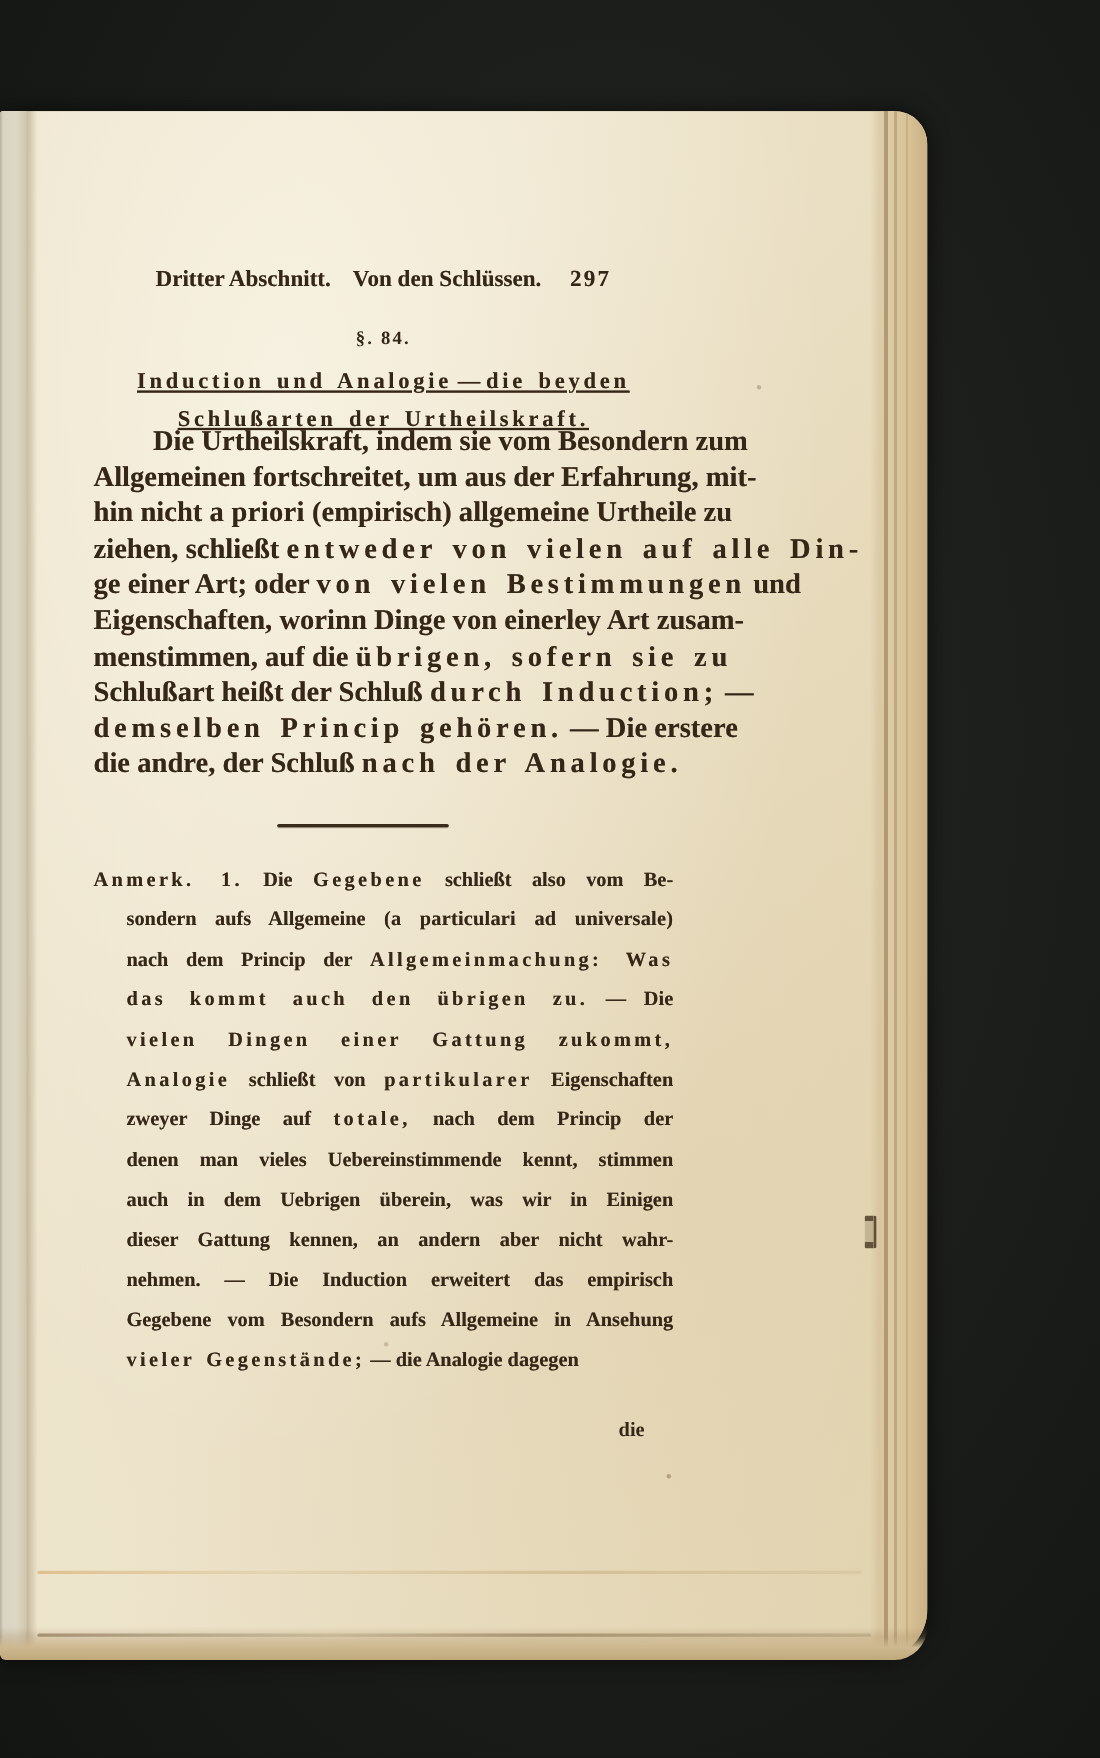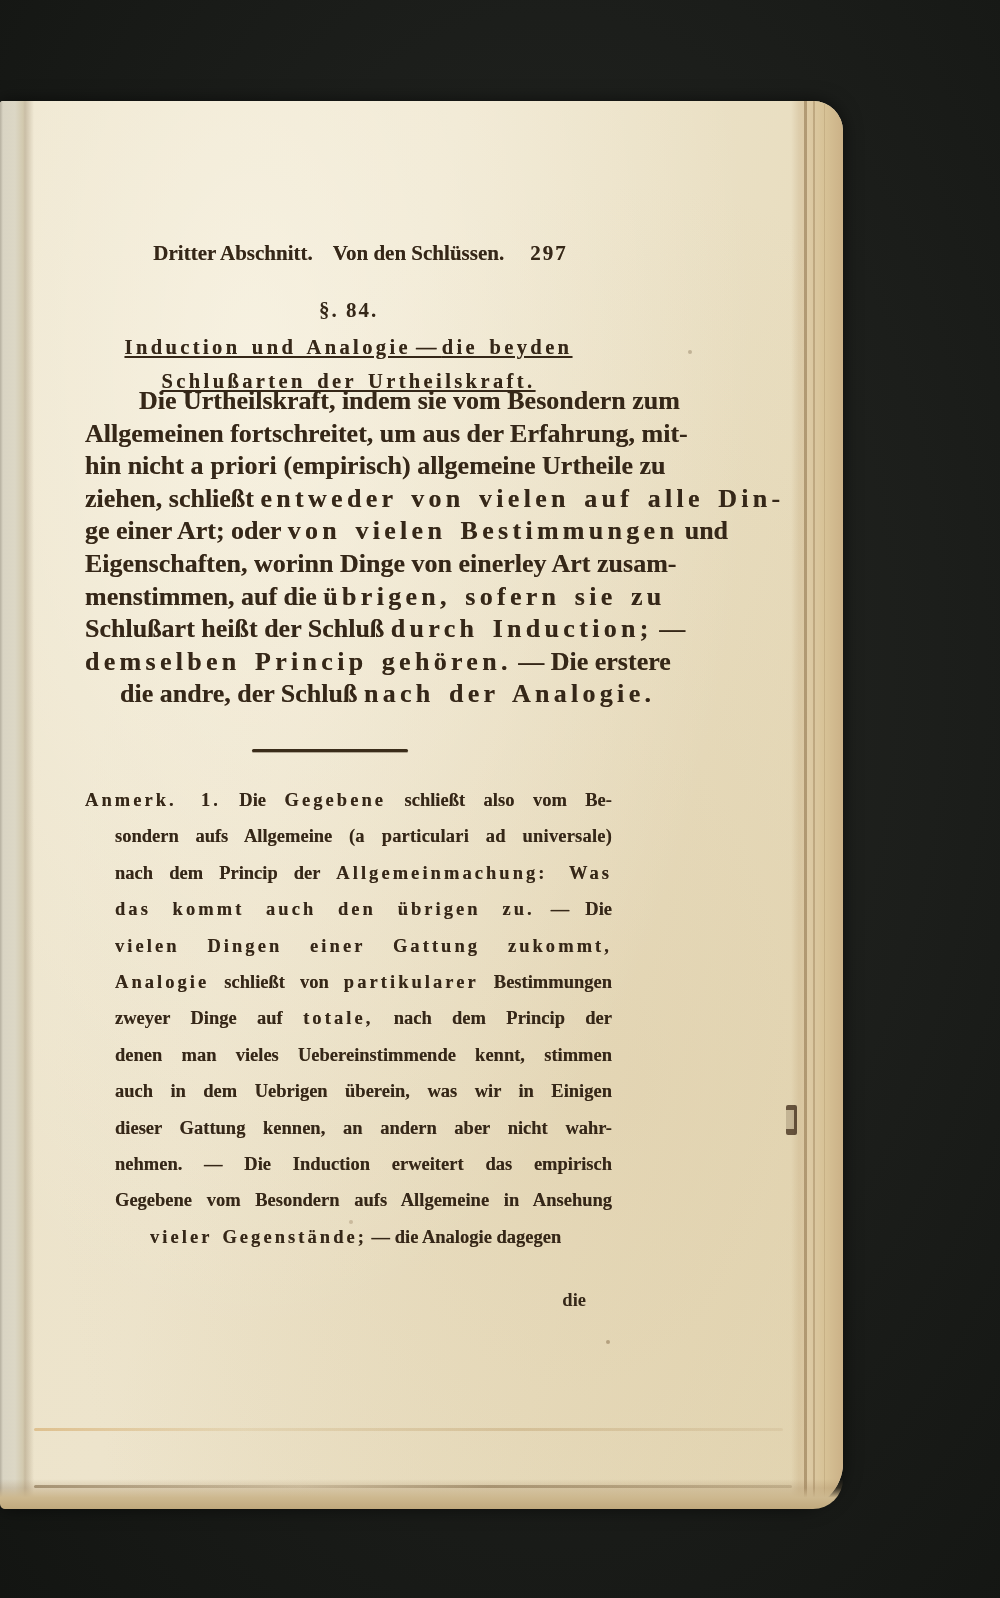--- a/index.html
+++ b/index.html
@@ -81,41 +81,41 @@
       689px 250px 0 1px rgba(100,75,45,.3),
       130px 988px 0 1px rgba(100,75,45,.35),
       607px 1240px 0 1px rgba(110,80,45,.4),
       350px 1120px 0 1px rgba(110,80,45,.25);
   }
   
   .content{position:absolute;left:85px;top:0;width:527px;color:#352718;}
   .content .ln, .content span{ text-shadow:0 0 .5px rgba(70,45,25,.55); }
 
   .runhead{
-    position:absolute;top:140px;left:12px;width:100%;
+    position:absolute;top:140px;left:0;width:100%;
     display:flex;justify-content:center;align-items:baseline;gap:20px;
     font-size:21px;font-weight:700;
   }
   .runhead .pgnum{margin-left:6px;letter-spacing:2px;}
 
   .secmark{
     position:absolute;top:197px;left:0;width:100%;text-align:center;
-    font-size:21px;font-weight:700;letter-spacing:2px;
+    font-size:17px;font-weight:700;letter-spacing:2px;
   }
   .heading{position:absolute;top:229px;left:0;width:100%;
     font-size:20.5px;font-weight:700;line-height:34px;text-align:center;text-decoration:underline;}
   .bodyblock{position:absolute;top:284px;left:0;width:100%;
     font-size:26px;font-weight:700;line-height:32.6px;}
   .noteblock{position:absolute;top:681px;left:0;width:100%;
     font-size:18.5px;font-weight:700;line-height:36.4px;}
 
   .bodyblock .ln,.noteblock .ln{
     text-align:justify;text-align-last:justify;white-space:nowrap;
   }
-  .bodyblock .ln:last-child,.noteblock .ln:last-child{text-align-last:auto;margin-left:35px;}
+  .bodyblock .ln:last-child,.noteblock .ln:last-child{text-align-last:auto;}
   .bodyblock .ln:first-child{padding-left:54px;}
   .noteblock .ln:not(:first-child){padding-left:30px;}
 
   .spaced{letter-spacing:.165em;word-spacing:.14em;}
   .antiqua{font-weight:700;letter-spacing:.01em;}
 
   .divider{
     position:absolute;top:648px;left:167px;width:156px;height:3px;
     background:#3a2c1a;border-radius:2px;
     box-shadow:0 1px 0 rgba(58,44,26,.35);
@@ -166,21 +166,21 @@
         </div>
 
       <div class="divider"></div>
 
       <div class="noteblock">
           <div class="ln"><span class="spaced">Anmerk. 1.</span><span> Die </span><span class="spaced">Gegebene</span><span> schließt also vom Be-</span></div>
           <div class="ln"><span>sondern aufs Allgemeine </span><span class="antiqua">(a particulari ad universale)</span></div>
           <div class="ln"><span>nach dem Princip der </span><span class="spaced">Allgemeinmachung: Was</span></div>
           <div class="ln"><span class="spaced">das kommt auch den übrigen zu.</span><span> — Die</span></div>
           <div class="ln"><span class="spaced">vielen Dingen einer Gattung zukommt,</span></div>
-          <div class="ln"><span class="spaced">Analogie</span><span> schließt von </span><span class="spaced">partikularer</span><span> Bestimmungen</span></div>
+          <div class="ln"><span class="spaced">Analogie</span><span> schließt von </span><span class="spaced">partikularer</span><span> Eigenschaften</span></div>
           <div class="ln"><span>zweyer Dinge auf </span><span class="spaced">totale,</span><span> nach dem Princip der</span></div>
           <div class="ln"><span>denen man vieles Uebereinstimmende kennt, stimmen</span></div>
           <div class="ln"><span>auch in dem Uebrigen überein, was wir in Einigen</span></div>
           <div class="ln"><span>dieser Gattung kennen, an andern aber nicht wahr-</span></div>
           <div class="ln"><span>nehmen. — Die Induction erweitert das empirisch</span></div>
           <div class="ln"><span>Gegebene vom Besondern aufs Allgemeine in Ansehung</span></div>
           <div class="ln"><span class="spaced">vieler Gegenstände;</span><span> — die Analogie dagegen</span></div>
         </div>
 
       <div class="catchword">die</div>

